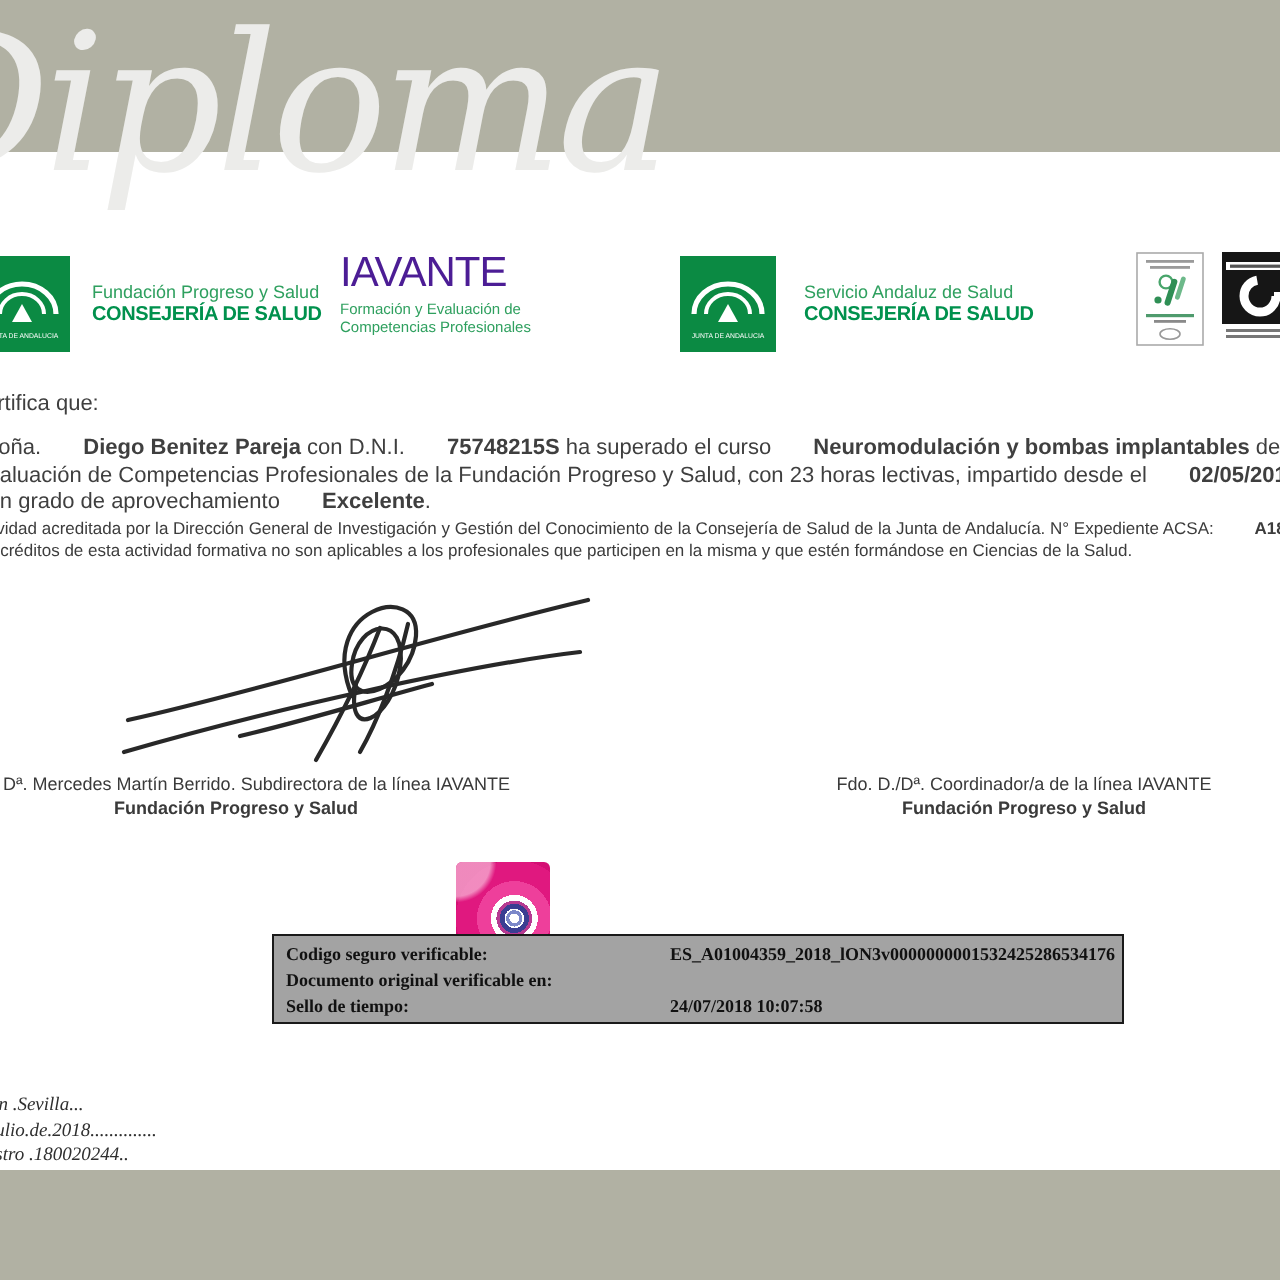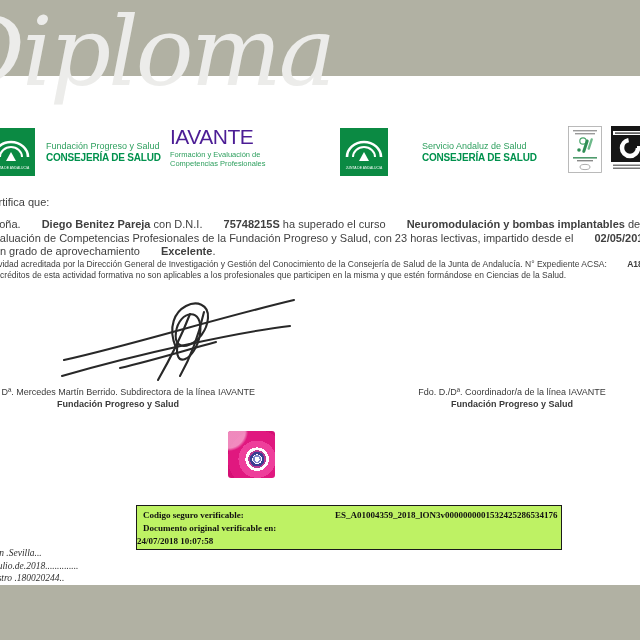--- a/index.html
+++ b/index.html
@@ -12,21 +12,21 @@
       font-family:"DejaVu Serif",serif;font-style:italic;font-size:96px;
       color:#ececе8;color:#ececе8;color:#ececea;letter-spacing:-3px;z-index:2;}
   
   .junta-logo{position:absolute;width:48px;height:48px;top:128px;}
   .junta-left{left:-13px;}
   .junta-center{left:340px;}
   .org-block{position:absolute;top:140px;line-height:12px;}
   .org-line1{font-size:9px;color:#2fa05f;}
   .org-line2{font-size:10px;font-weight:bold;color:#00914d;letter-spacing:-0.2px;}
   .fps-block{left:46px;}
-  .sas-block{left:402px;margin-left:20px;}
+  .sas-block{left:402px;}
   .iavante-block{position:absolute;left:170px;top:126px;}
   .iavante-title{font-size:21px;letter-spacing:-0.5px;color:#4c1d95;line-height:22px;}
   .iavante-sub{font-size:7.5px;color:#2fa05f;line-height:9px;margin-top:2px;}
   .badge{position:absolute;top:126px;}
   .badge1{left:568px;}
   .badge2{left:611px;}
   
   .certifies{position:absolute;left:-13px;top:196px;font-size:11px;white-space:nowrap;}
   .bodyline{position:absolute;font-size:11px;white-space:nowrap;color:#3f3f3f;}
   .bl1{left:-32px;top:218px;}
@@ -43,22 +43,22 @@
   .fdo-org{font-weight:bold;}
   
   .plan-icon{position:absolute;left:228px;top:431px;width:47px;height:47px;border-radius:3px;
      background:
        radial-gradient(circle at 62% 60%, #ffffff 0 6%, #7c88c9 6% 10%, #ffffff 10% 12%,
          #3a3e92 12% 18%, #b63a92 18% 22%, #ffffff 22% 29%, #ee3f9b 29% 46%, #e0187f 46% 72%, #d40f74 72% 100%);}
   .plan-icon::before{content:"";position:absolute;left:0;top:0;width:22px;height:22px;border-radius:3px 0 100% 0;
      background:radial-gradient(circle at 0% 0%, #f6a8cf 0 55%, rgba(246,168,207,0) 65%);opacity:.8;}
   .plan-text{position:absolute;left:285px;top:440px;font-size:9px;line-height:12px;color:#6b6b6b;letter-spacing:0.3px;}
   
-  .vtable{position:absolute;left:136px;top:505px;width:424px;border:1px solid #1a1a1a;
-     font-family:"Liberation Serif",serif;font-size:9px;font-weight:600;color:#111;background:#bef264;
+  .vtable{position:absolute;left:136px;top:467px;width:424px;border:1px solid #1a1a1a;
+     font-family:"Liberation Serif",serif;font-size:9px;font-weight:600;color:#111;background:#a3a3a3;
      padding:2px 0;}
   .vt-row{display:flex;height:13px;align-items:center;}
   .vt-label{flex:0 0 192px;padding-left:6px;}
   .vt-value{flex:1;white-space:nowrap;}
   
   .footnotes{position:absolute;left:-5px;top:547px;font-family:"Liberation Serif",serif;font-style:italic;
      font-size:9.5px;line-height:12.5px;color:#2f2f2f;white-space:nowrap;}
   b,.seg-b{font-weight:bold;margin-left:18px;}
 </style>
 </head>
@@ -171,20 +171,21 @@
 
   <div class="vtable">
     <div class="vt-row">
       <span class="vt-label">Codigo seguro verificable:</span>
       <span class="vt-value">ES_A01004359_2018_lON3v0000000001532425286534176</span>
     </div>
     <div class="vt-row">
       <span class="vt-label">Documento original verificable en:</span>
     </div>
     <div class="vt-row">
+      <span class="vt-label">Sello de tiempo:</span>
       <span class="vt-value">24/07/2018 10:07:58</span>
     </div>
   </div>
 
   <div class="footnotes">
     <div>en .Sevilla...</div>
     <div>julio.de.2018..............</div>
     <div>istro .180020244..</div>
   </div>
 

